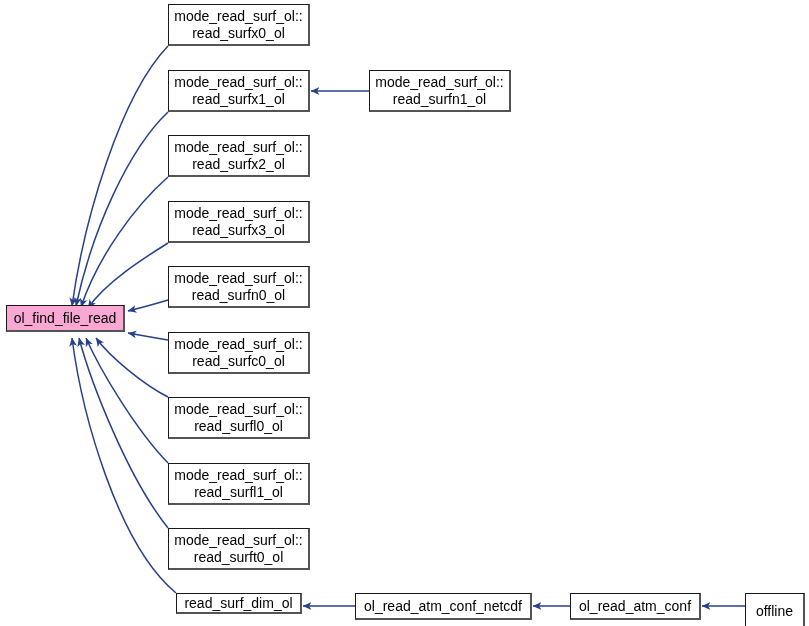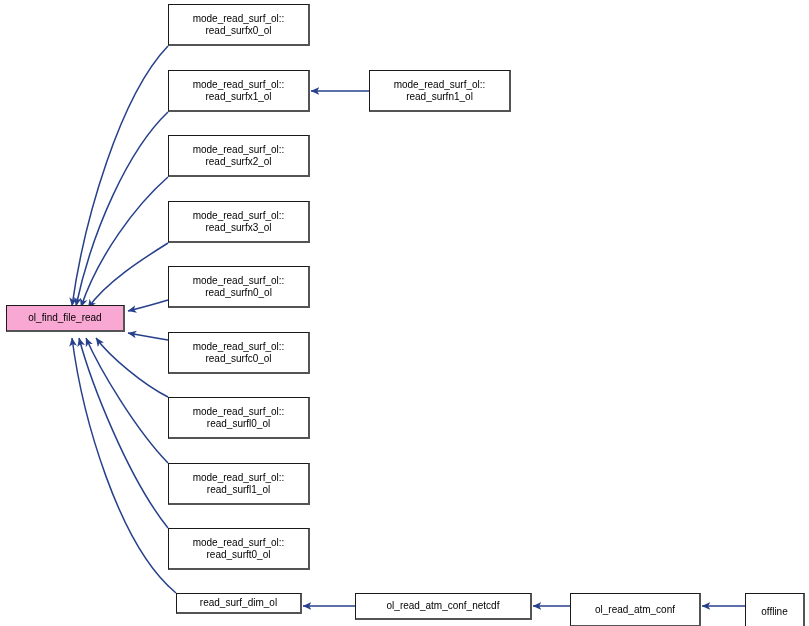--- a/index.html
+++ b/index.html
@@ -29,21 +29,21 @@
     background: #ffffff;
     border: 1px solid #1a1a1a;
     border-right-width: 2px;
     border-bottom-width: 2px;
     border-right-color: #545454;
     border-bottom-color: #545454;
     display: flex;
     flex-direction: column;
     align-items: center;
     justify-content: center;
-    font-size: 10px;
+    font-size: 14px;
     color: #000000;
     line-height: 1.15;
     white-space: nowrap;
     z-index: 2;
   }
   .node.highlight {
     background: #f9a8d4;
     border: 1px solid #1a1a1a;
     border-right-width: 2px;
     border-bottom-width: 2px;
@@ -126,20 +126,20 @@
       </div>
       <div class="node highlight" style="left: 6px; top: 305px; width: 119px; height: 27px;">
         <span class="l1">ol_find_file_read</span>
       </div>
       <div class="node" style="left: 176px; top: 593px; width: 126px; height: 21px;">
         <span class="l1">read_surf_dim_ol</span>
       </div>
       <div class="node" style="left: 355px; top: 593px; width: 177px; height: 27px;">
         <span class="l1">ol_read_atm_conf_netcdf</span>
       </div>
-      <div class="node" style="left: 570px; top: 593px; width: 131px; height: 34px;">
+      <div class="node" style="left: 570px; top: 593px; width: 131px; height: 27px;">
         <span class="l1">ol_read_atm_conf</span>
       </div>
       <div class="node" style="left: 745px; top: 593px; width: 60px; height: 38px;">
         <span class="l1">offline</span>
       </div>
     </div>
 </div>
 
 </body></html>

